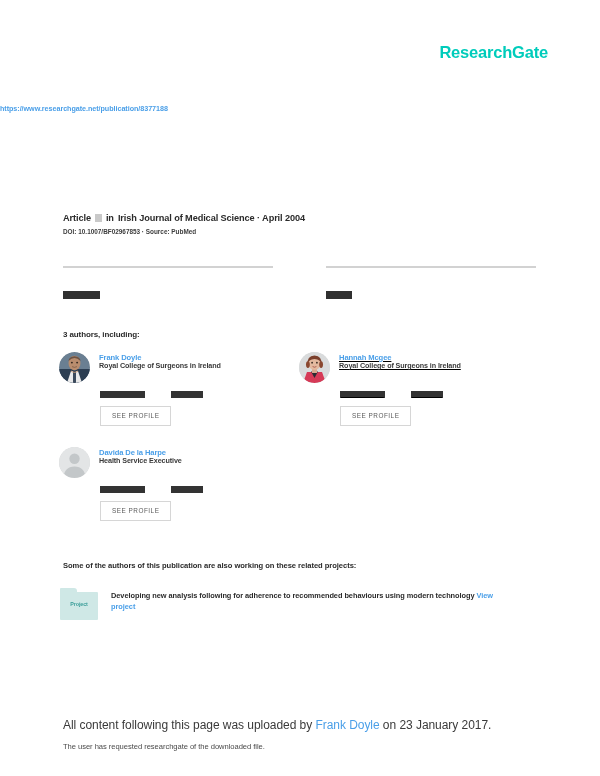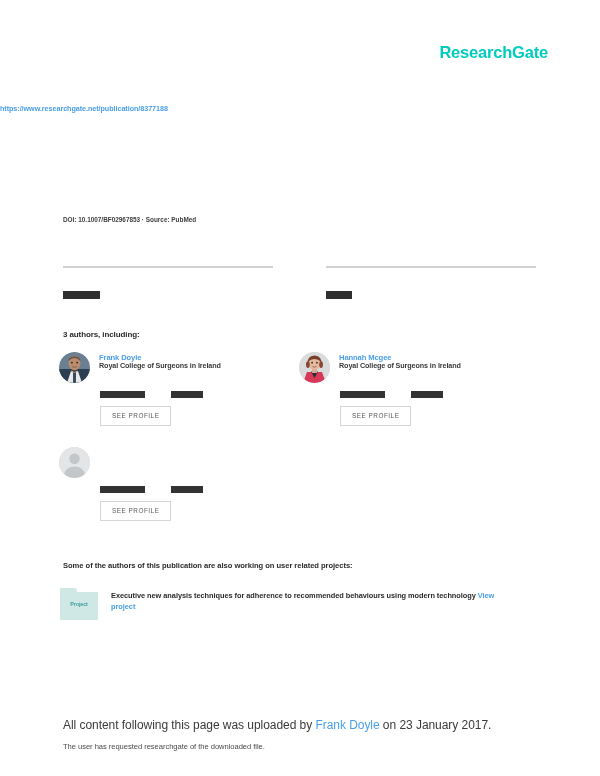--- a/index.html
+++ b/index.html
@@ -145,21 +145,21 @@
     left: 59px;
     width: 482px;
   }
 
   .author-card {
     position: absolute;
     width: 232px;
   }
 
   .author-card.pos-0 { left: 0px;   top: 0px; }
-  .author-card.pos-1 { left: 240px; top: 0px; }
+  .author-card.pos-1 { left: 240px; top: 0px; text-decoration: underline; }
   .author-card.pos-2 { left: 0px;   top: 95px; }
 
   .author-top {
     display: flex;
     gap: 9px;
     align-items: flex-start;
   }
 
   .avatar {
     width: 31px;
@@ -334,20 +334,26 @@
 </head>
 <body>
 
 <div class="page">
 
   <div class="rg-logo">ResearchGate</div>
 
   <div class="pub-url">https://www.researchgate.net/publication/8377188</div>
 
   <div class="meta-block">
+    <div class="article-line">
+      <span class="article-label">Article</span>
+      <span class="article-icon"></span>
+      <span class="article-label">in</span>
+      <span class="article-source">Irish Journal of Medical Science · April 2004</span>
+    </div>
     <div class="doi-line">DOI: 10.1007/BF02967853 · Source: PubMed</div>
   </div>
 
   <div class="stats-row">
     <div class="stat-col">
       <div class="stat-rule"></div>
       <div class="stat-value"></div>
       <div class="stat-label">CITATIONS</div>
     </div>
     <div class="stat-col">
@@ -441,40 +447,44 @@
                   <circle cx="15.5" cy="15.5" r="15.5"></circle>
                 </clipPath>
               </defs>
             <g clip-path="url(#c3)">
               <rect width="31" height="31" fill="#e3e5e6"></rect>
               <circle cx="15.5" cy="11.8" r="5.2" fill="#c3c7c9"></circle>
               <path d="M4.5 31 Q5.2 19.4 15.5 19.4 Q25.8 19.4 26.5 31 Z" fill="#c3c7c9"></path>
             </g>
           </svg>
         </div>
+        <div class="author-info">
+          <div class="author-name">Davida De la Harpe</div>
+          <div class="author-affil">Health Service Executive</div>
+        </div>
       </div>
       <div class="author-stats">
         <span class="author-stat-label">PUBLICATIONS</span>
         <span class="author-stat-label">CITATIONS</span>
       </div>
       <div class="see-profile">SEE PROFILE</div>
     </div>
 
   </div>
 
-  <div class="projects-heading">Some of the authors of this publication are also working on user related projects:</div>
+  <div class="projects-heading">Some of the authors of this publication are also working on these related projects:</div>
 
   <div class="project-row">
     <div class="project-icon">
       <div class="folder-tab"></div>
       <div class="folder-body"></div>
       <div class="folder-text">Project</div>
     </div>
     <div class="project-text">
-      <span>Executive new analysis techniques for adherence to recommended behaviours using modern technology</span>
+      <span>Developing new analysis following for adherence to recommended behaviours using modern technology</span>
       <span class="project-link">View project</span>
     </div>
   </div>
 
   <div class="footer-divider"></div>
 
   <div class="footer-line1">
     <span>All content following this page was uploaded by </span><span class="uploader">Frank Doyle</span><span> on 23 January 2017.</span>
   </div>
 

